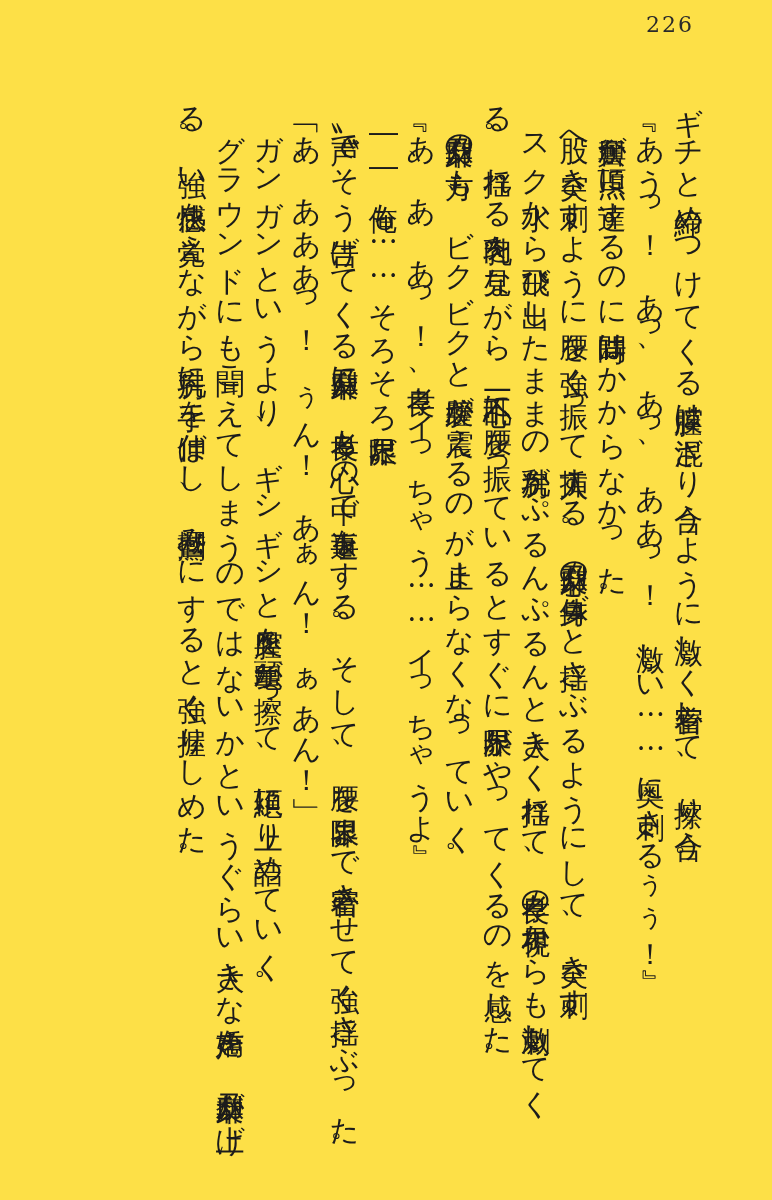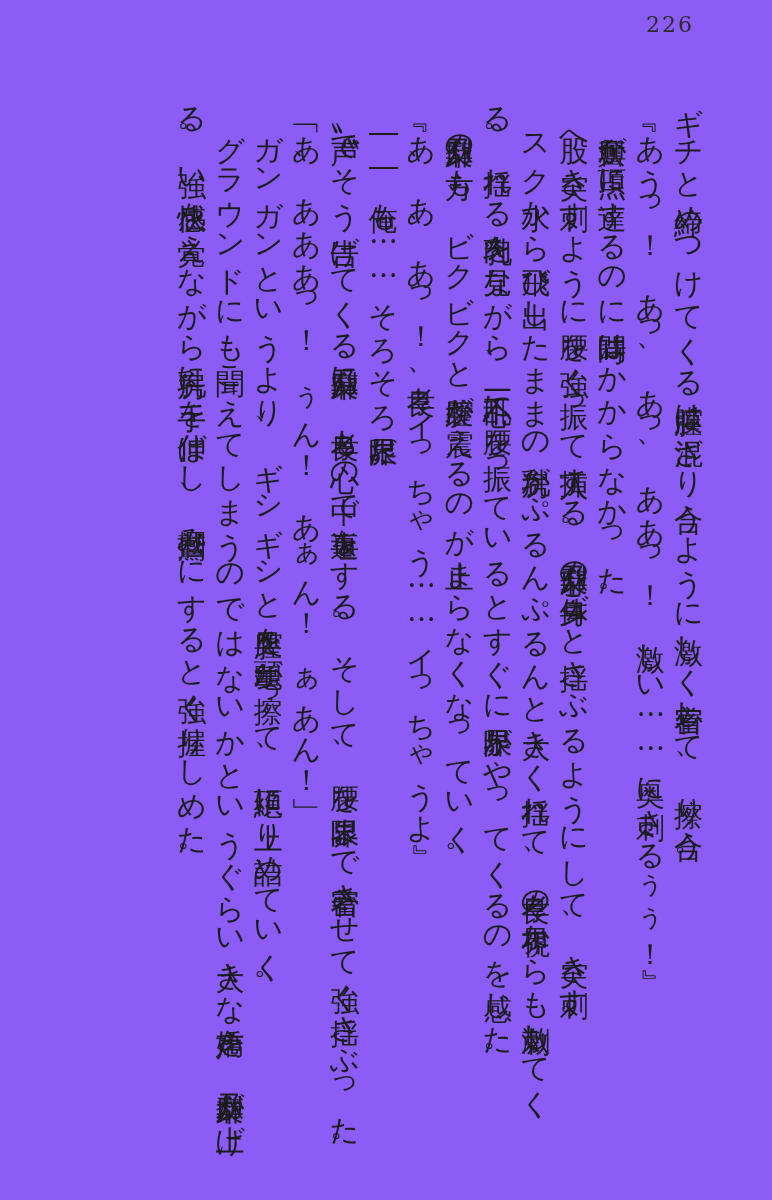--- a/index.html
+++ b/index.html
@@ -7,21 +7,21 @@
     padding: 0;
     width: 772px;
     height: 1200px;
     background: #fcfcfb;
     overflow: hidden;
   }
   .book-page {
     position: relative;
     width: 772px;
     height: 1200px;
-    background: #8b5cf6;
+    background: #fde047;
     color: #1c1c1c;
     font-family: "DejaVu Serif", "Liberation Serif", serif;
   }
   .page-number {
     position: absolute;
     top: 12px;
     right: 78px;
     font-size: 22px;
     letter-spacing: 2px;
     color: #2a2a2a;

